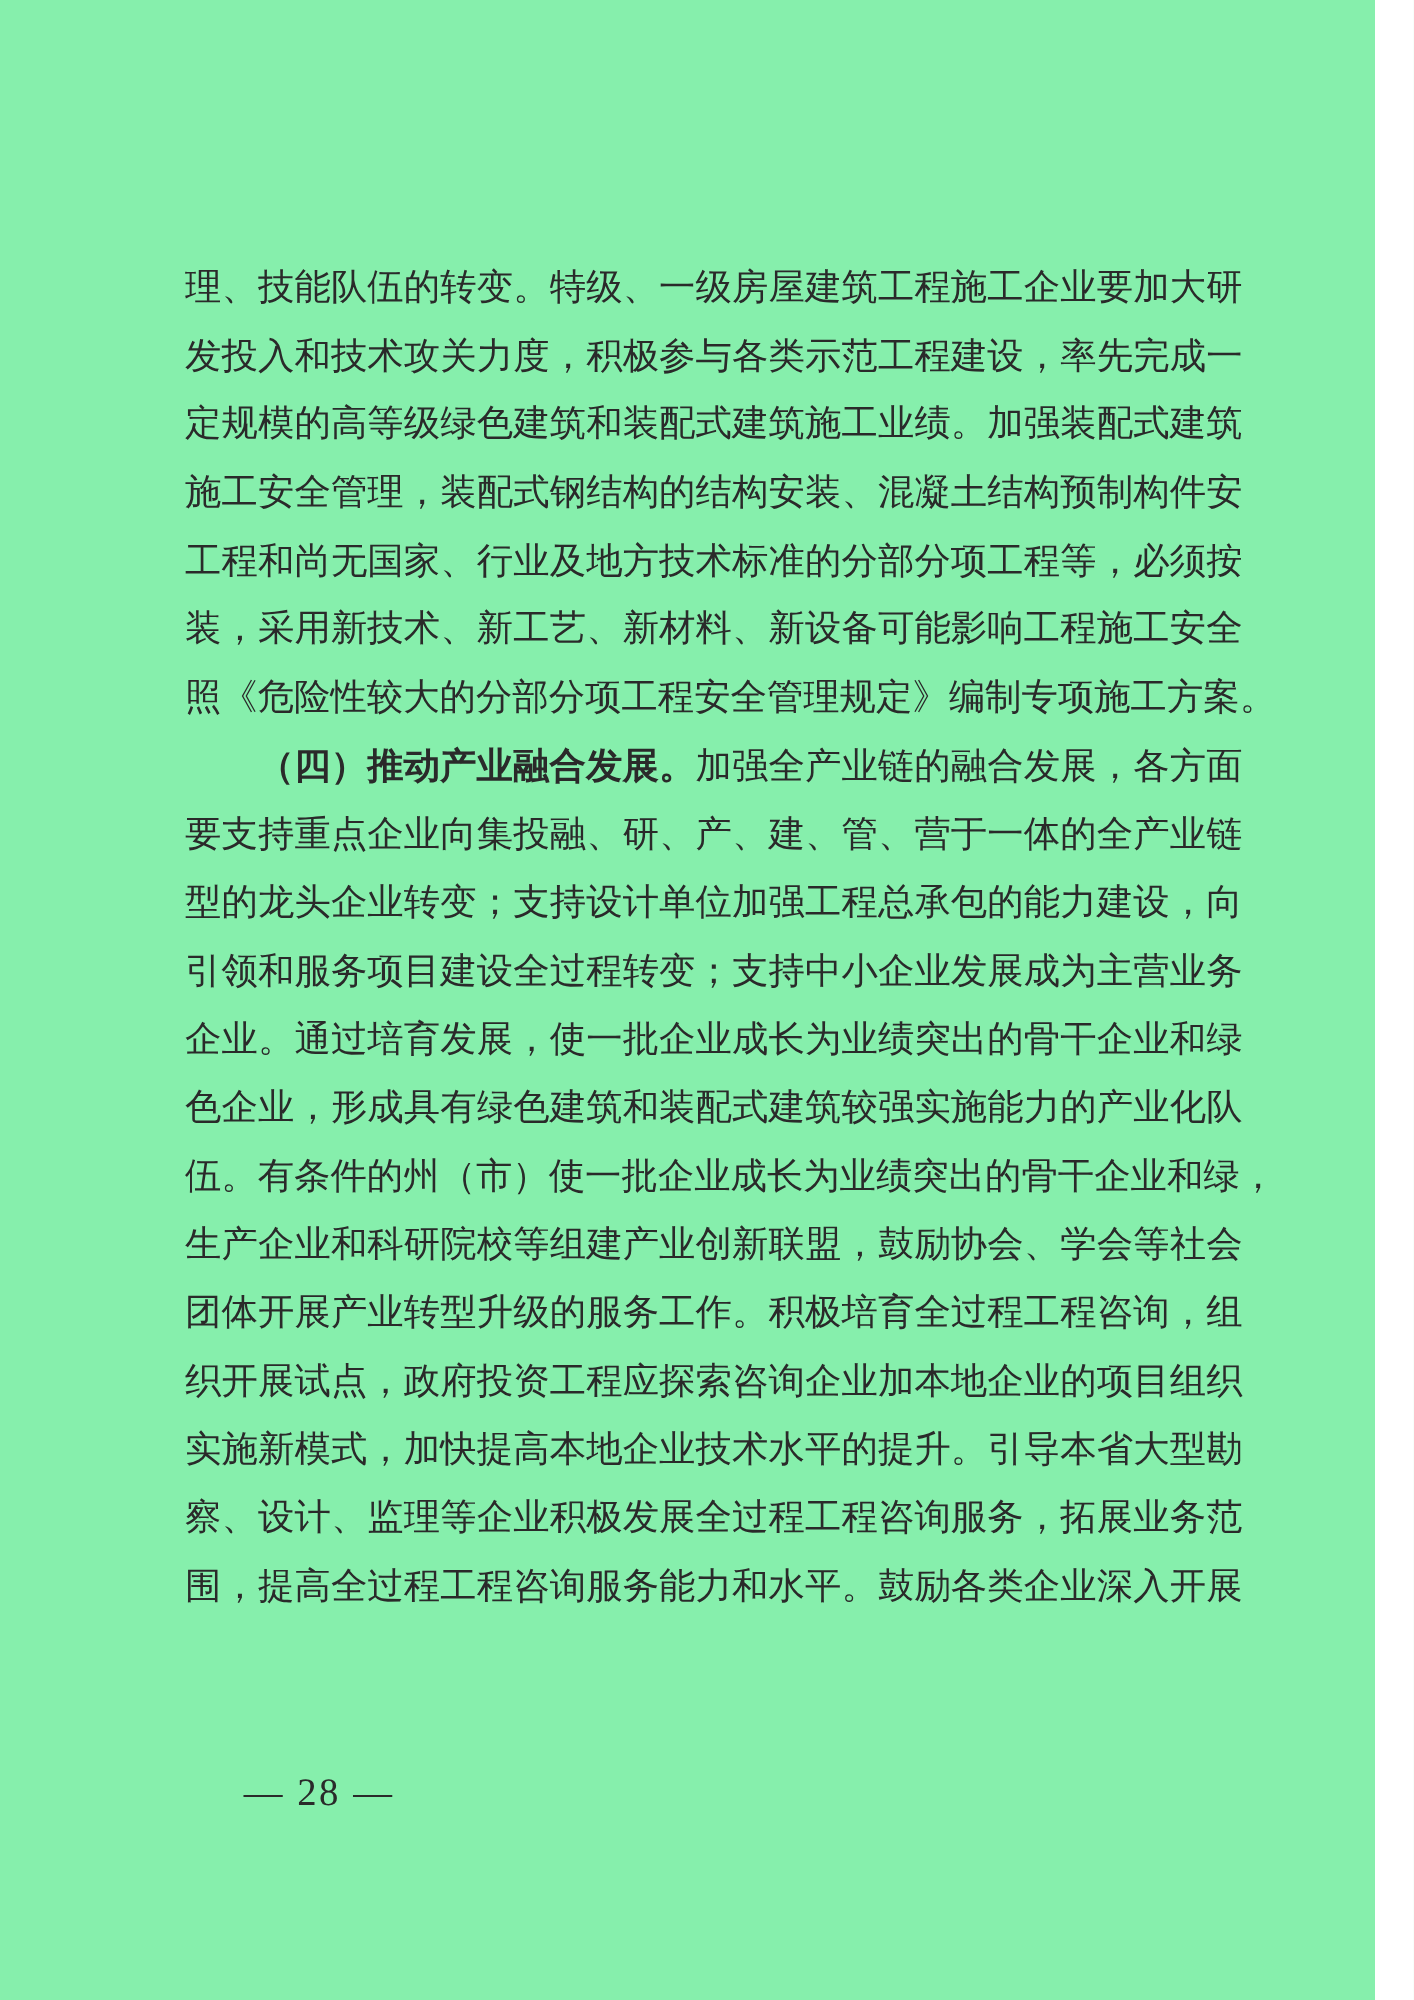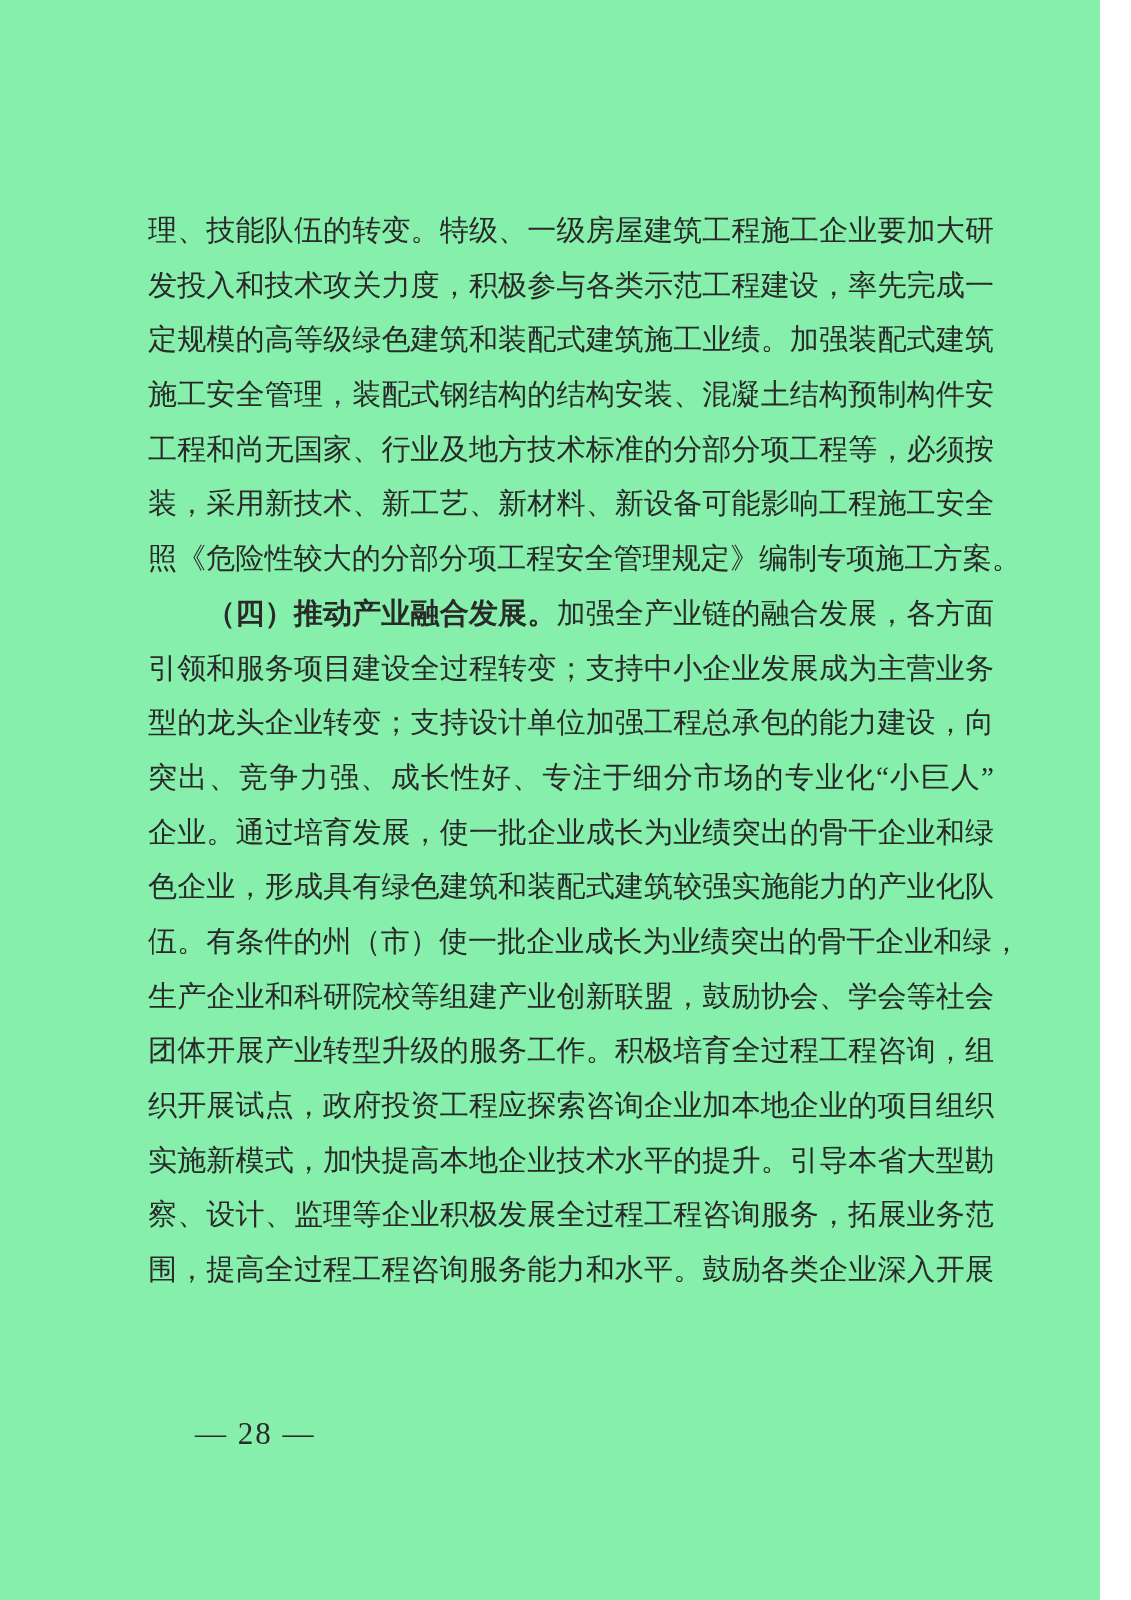--- a/index.html
+++ b/index.html
@@ -58,23 +58,23 @@
 <div class="page">
   <main class="text-block">
       <div class="line"><span class="seg">理、技能队伍的转变。特级、一级房屋建筑工程施工企业要加大研</span></div>
       <div class="line"><span class="seg">发投入和技术攻关力度，积极参与各类示范工程建设，率先完成一</span></div>
       <div class="line"><span class="seg">定规模的高等级绿色建筑和装配式建筑施工业绩。加强装配式建筑</span></div>
       <div class="line"><span class="seg">施工安全管理，装配式钢结构的结构安装、混凝土结构预制构件安</span></div>
       <div class="line"><span class="seg">工程和尚无国家、行业及地方技术标准的分部分项工程等，必须按</span></div>
       <div class="line"><span class="seg">装，采用新技术、新工艺、新材料、新设备可能影响工程施工安全</span></div>
       <div class="line"><span class="seg">照《危险性较大的分部分项工程安全管理规定》编制专项施工方案。</span></div>
       <div class="line indent"><span class="seg-bold">（四）推动产业融合发展。</span><span class="seg">加强全产业链的融合发展，各方面</span></div>
+      <div class="line"><span class="seg">要支持重点企业向集投融、研、产、建、管、营于一体的全产业链</span></div>
+      <div class="line"><span class="seg">型的龙头企业转变；支持设计单位加强工程总承包的能力建设，向</span></div>
       <div class="line"><span class="seg">引领和服务项目建设全过程转变；支持中小企业发展成为主营业务</span></div>
-      <div class="line"><span class="seg">型的龙头企业转变；支持设计单位加强工程总承包的能力建设，向</span></div>
-      <div class="line"><span class="seg">突出、竞争力强、成长性好、专注于细分市场的专业化“小巨人”</span></div>
       <div class="line"><span class="seg">企业。通过培育发展，使一批企业成长为业绩突出的骨干企业和绿</span></div>
       <div class="line"><span class="seg">色企业，形成具有绿色建筑和装配式建筑较强实施能力的产业化队</span></div>
       <div class="line"><span class="seg">伍。有条件的州（市）使一批企业成长为业绩突出的骨干企业和绿，</span></div>
       <div class="line"><span class="seg">生产企业和科研院校等组建产业创新联盟，鼓励协会、学会等社会</span></div>
       <div class="line"><span class="seg">团体开展产业转型升级的服务工作。积极培育全过程工程咨询，组</span></div>
       <div class="line"><span class="seg">织开展试点，政府投资工程应探索咨询企业加本地企业的项目组织</span></div>
       <div class="line"><span class="seg">实施新模式，加快提高本地企业技术水平的提升。引导本省大型勘</span></div>
       <div class="line"><span class="seg">察、设计、监理等企业积极发展全过程工程咨询服务，拓展业务范</span></div>
       <div class="line"><span class="seg">围，提高全过程工程咨询服务能力和水平。鼓励各类企业深入开展</span></div>
     </main>

